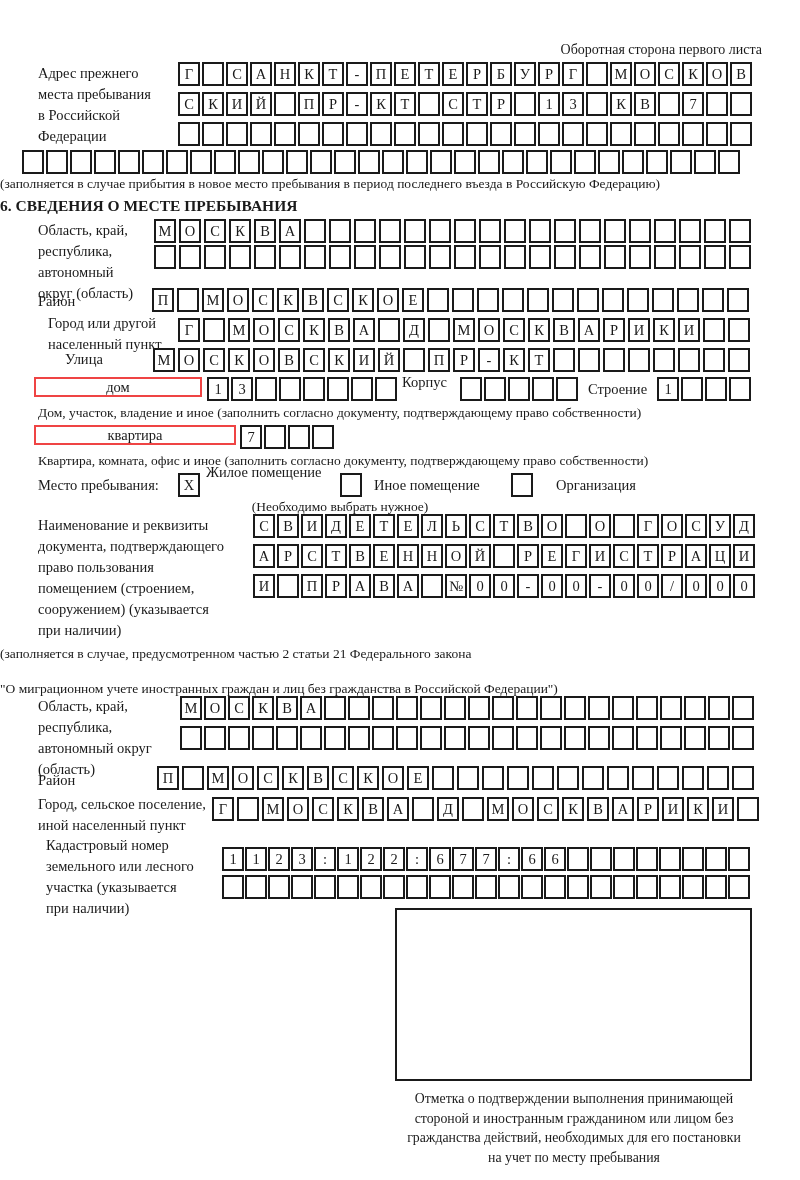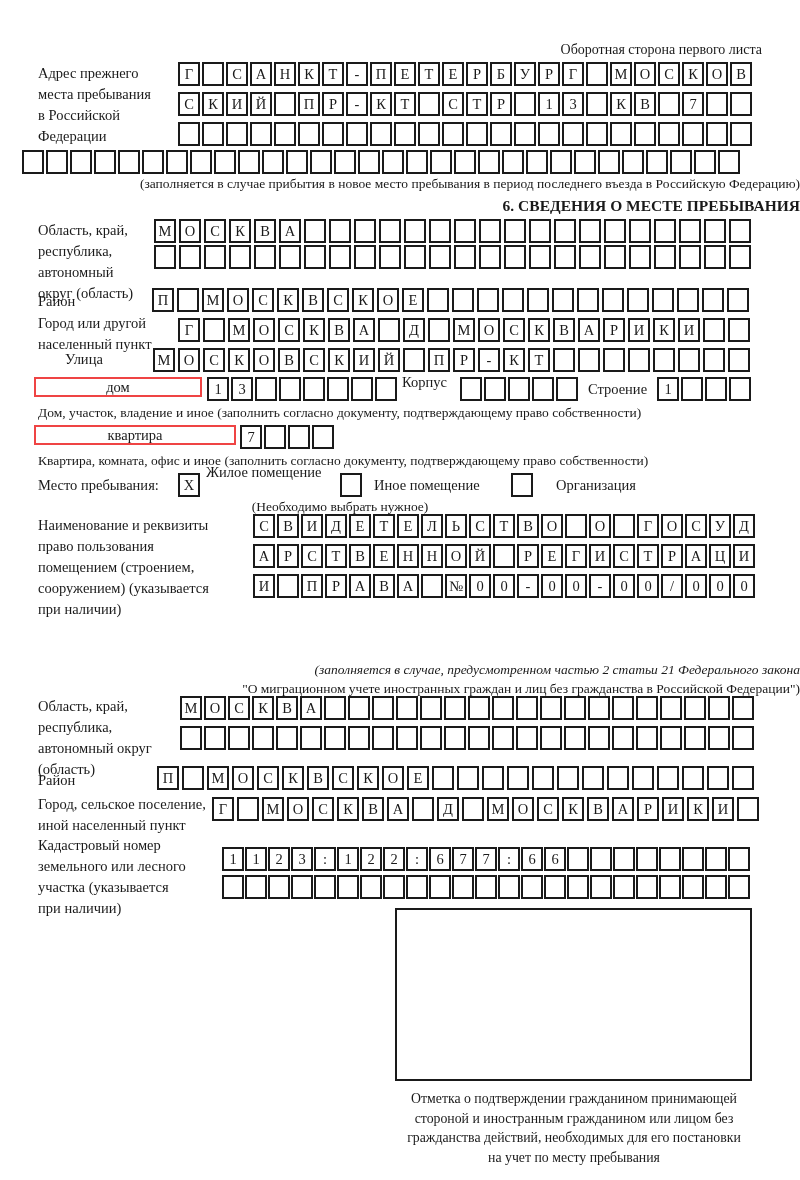--- a/index.html
+++ b/index.html
@@ -1,21 +1,21 @@
 <!DOCTYPE html>
 <html><head>
 <meta charset="utf-8">
 <style>
   html,body{margin:0;padding:0;background:#fff;}
   .page{position:relative;width:800px;height:1180px;background:#ffffff;
         font-family:"Liberation Serif","DejaVu Serif",serif;color:#1a1a1a;overflow:hidden;}
   .abs{position:absolute;}
   .lbl{font-size:14.5px;line-height:21px;white-space:nowrap;}
   .cap{font-size:13.5px;white-space:nowrap;}
-  .center{left:0;right:0;text-align:right;padding-left:44px;}
+  .center{left:0;right:0;text-align:left;}
   .bold{font-weight:bold;}
   .boxrow{display:flex;}
   .cell{box-sizing:border-box;flex:none;width:22px;height:24px;border:2px solid #1a1a1a;
         margin-right:2px;display:flex;align-items:center;justify-content:center;
         font-size:14.5px;line-height:1;}
   .boxrow.g3 > .cell{margin-right:3px;}
   .boxrow.g1 > .cell{margin-right:1px;width:22px;}
   .widebox{box-sizing:border-box;border:2px solid #ef4444;height:20px;display:flex;
            align-items:center;justify-content:center;font-size:14.5px;}
   .chk{box-sizing:border-box;width:22px;height:24px;border:2px solid #1a1a1a;display:flex;
@@ -231,21 +231,21 @@
       <span class="cell"></span>
       <span class="cell"></span>
       <span class="cell"></span>
       <span class="cell"></span>
       <span class="cell"></span>
       <span class="cell"></span>
       <span class="cell"></span>
       <span class="cell"></span>
     </div>
 
-  <div class="abs" style="left:38px;top:313px;">
+  <div class="abs" style="left:48px;top:313px;">
     <div class="seclabel">Город или другой</div>
     <div class="seclabel">населенный пункт</div>
   </div>
   <div class="abs boxrow g3" style="left:178px;top:318px;">
       <span class="cell">Г</span>
       <span class="cell"></span>
       <span class="cell">М</span>
       <span class="cell">О</span>
       <span class="cell">С</span>
       <span class="cell">К</span>
@@ -337,20 +337,21 @@
   <div class="abs chk" style="left:178px;top:473px;">X</div>
   <div class="abs seclabel" style="left:206px;top:462px;">Жилое помещение</div>
   <div class="abs chk" style="left:340px;top:473px;"></div>
   <div class="abs seclabel" style="left:374px;top:475px;">Иное помещение</div>
   <div class="abs chk" style="left:511px;top:473px;"></div>
   <div class="abs seclabel" style="left:556px;top:475px;">Организация</div>
   <div class="abs cap" style="left:180px;top:499px;width:320px;text-align:center;">(Необходимо выбрать нужное)</div>
 
   <div class="abs" style="left:38px;top:515px;">
     <div class="seclabel">Наименование и реквизиты</div>
+    <div class="seclabel">документа, подтверждающего</div>
     <div class="seclabel">право пользования</div>
     <div class="seclabel">помещением (строением,</div>
     <div class="seclabel">сооружением) (указывается</div>
     <div class="seclabel">при наличии)</div>
   </div>
   <div class="abs boxrow" style="left:253px;top:514px;">
       <span class="cell">С</span>
       <span class="cell">В</span>
       <span class="cell">И</span>
       <span class="cell">Д</span>
@@ -412,21 +413,21 @@
       <span class="cell">0</span>
       <span class="cell">-</span>
       <span class="cell">0</span>
       <span class="cell">0</span>
       <span class="cell">/</span>
       <span class="cell">0</span>
       <span class="cell">0</span>
       <span class="cell">0</span>
     </div>
 
-  <div class="abs cap center" style="top:662px;font-style:italic;">(заполняется в случае, предусмотренном частью 2 статьи 21 Федерального закона</div>
+  <div class="abs cap center" style="top:646px;">(заполняется в случае, предусмотренном частью 2 статьи 21 Федерального закона</div>
   <div class="abs cap center" style="top:681px;">"О миграционном учете иностранных граждан и лиц без гражданства в Российской Федерации")</div>
 
   <div class="abs" style="left:38px;top:696px;">
     <div class="seclabel">Область, край,</div>
     <div class="seclabel">республика,</div>
     <div class="seclabel">автономный округ</div>
     <div class="seclabel">(область)</div>
   </div>
   <div class="abs boxrow" style="left:180px;top:696px;">
       <span class="cell">М</span>
@@ -531,21 +532,21 @@
       <span class="cell">К</span>
       <span class="cell">В</span>
       <span class="cell">А</span>
       <span class="cell">Р</span>
       <span class="cell">И</span>
       <span class="cell">К</span>
       <span class="cell">И</span>
       <span class="cell"></span>
     </div>
 
-  <div class="abs" style="left:38px;top:835px;">
+  <div class="abs" style="left:46px;top:835px;">
     <div class="seclabel">Кадастровый номер</div>
     <div class="seclabel">земельного или лесного</div>
     <div class="seclabel">участка (указывается</div>
     <div class="seclabel">при наличии)</div>
   </div>
   <div class="abs boxrow g1" style="left:222px;top:847px;">
       <span class="cell">1</span>
       <span class="cell">1</span>
       <span class="cell">2</span>
       <span class="cell">3</span>
@@ -590,19 +591,19 @@
       <span class="cell"></span>
       <span class="cell"></span>
       <span class="cell"></span>
       <span class="cell"></span>
       <span class="cell"></span>
       <span class="cell"></span>
     </div>
 
   <div class="abs stamp" style="left:395px;top:908px;width:357px;height:173px;"></div>
   <div class="abs smallcap" style="left:375px;top:1089px;width:398px;text-align:center;">
-    <div>Отметка о подтверждении гражданином принимающей</div>
+    <div>Отметка о подтверждении выполнения принимающей</div>
     <div>стороной и иностранным гражданином или лицом без</div>
     <div>гражданства действий, необходимых для его постановки</div>
     <div>на учет по месту пребывания</div>
   </div>
 
 </div>
 
 </body></html>

